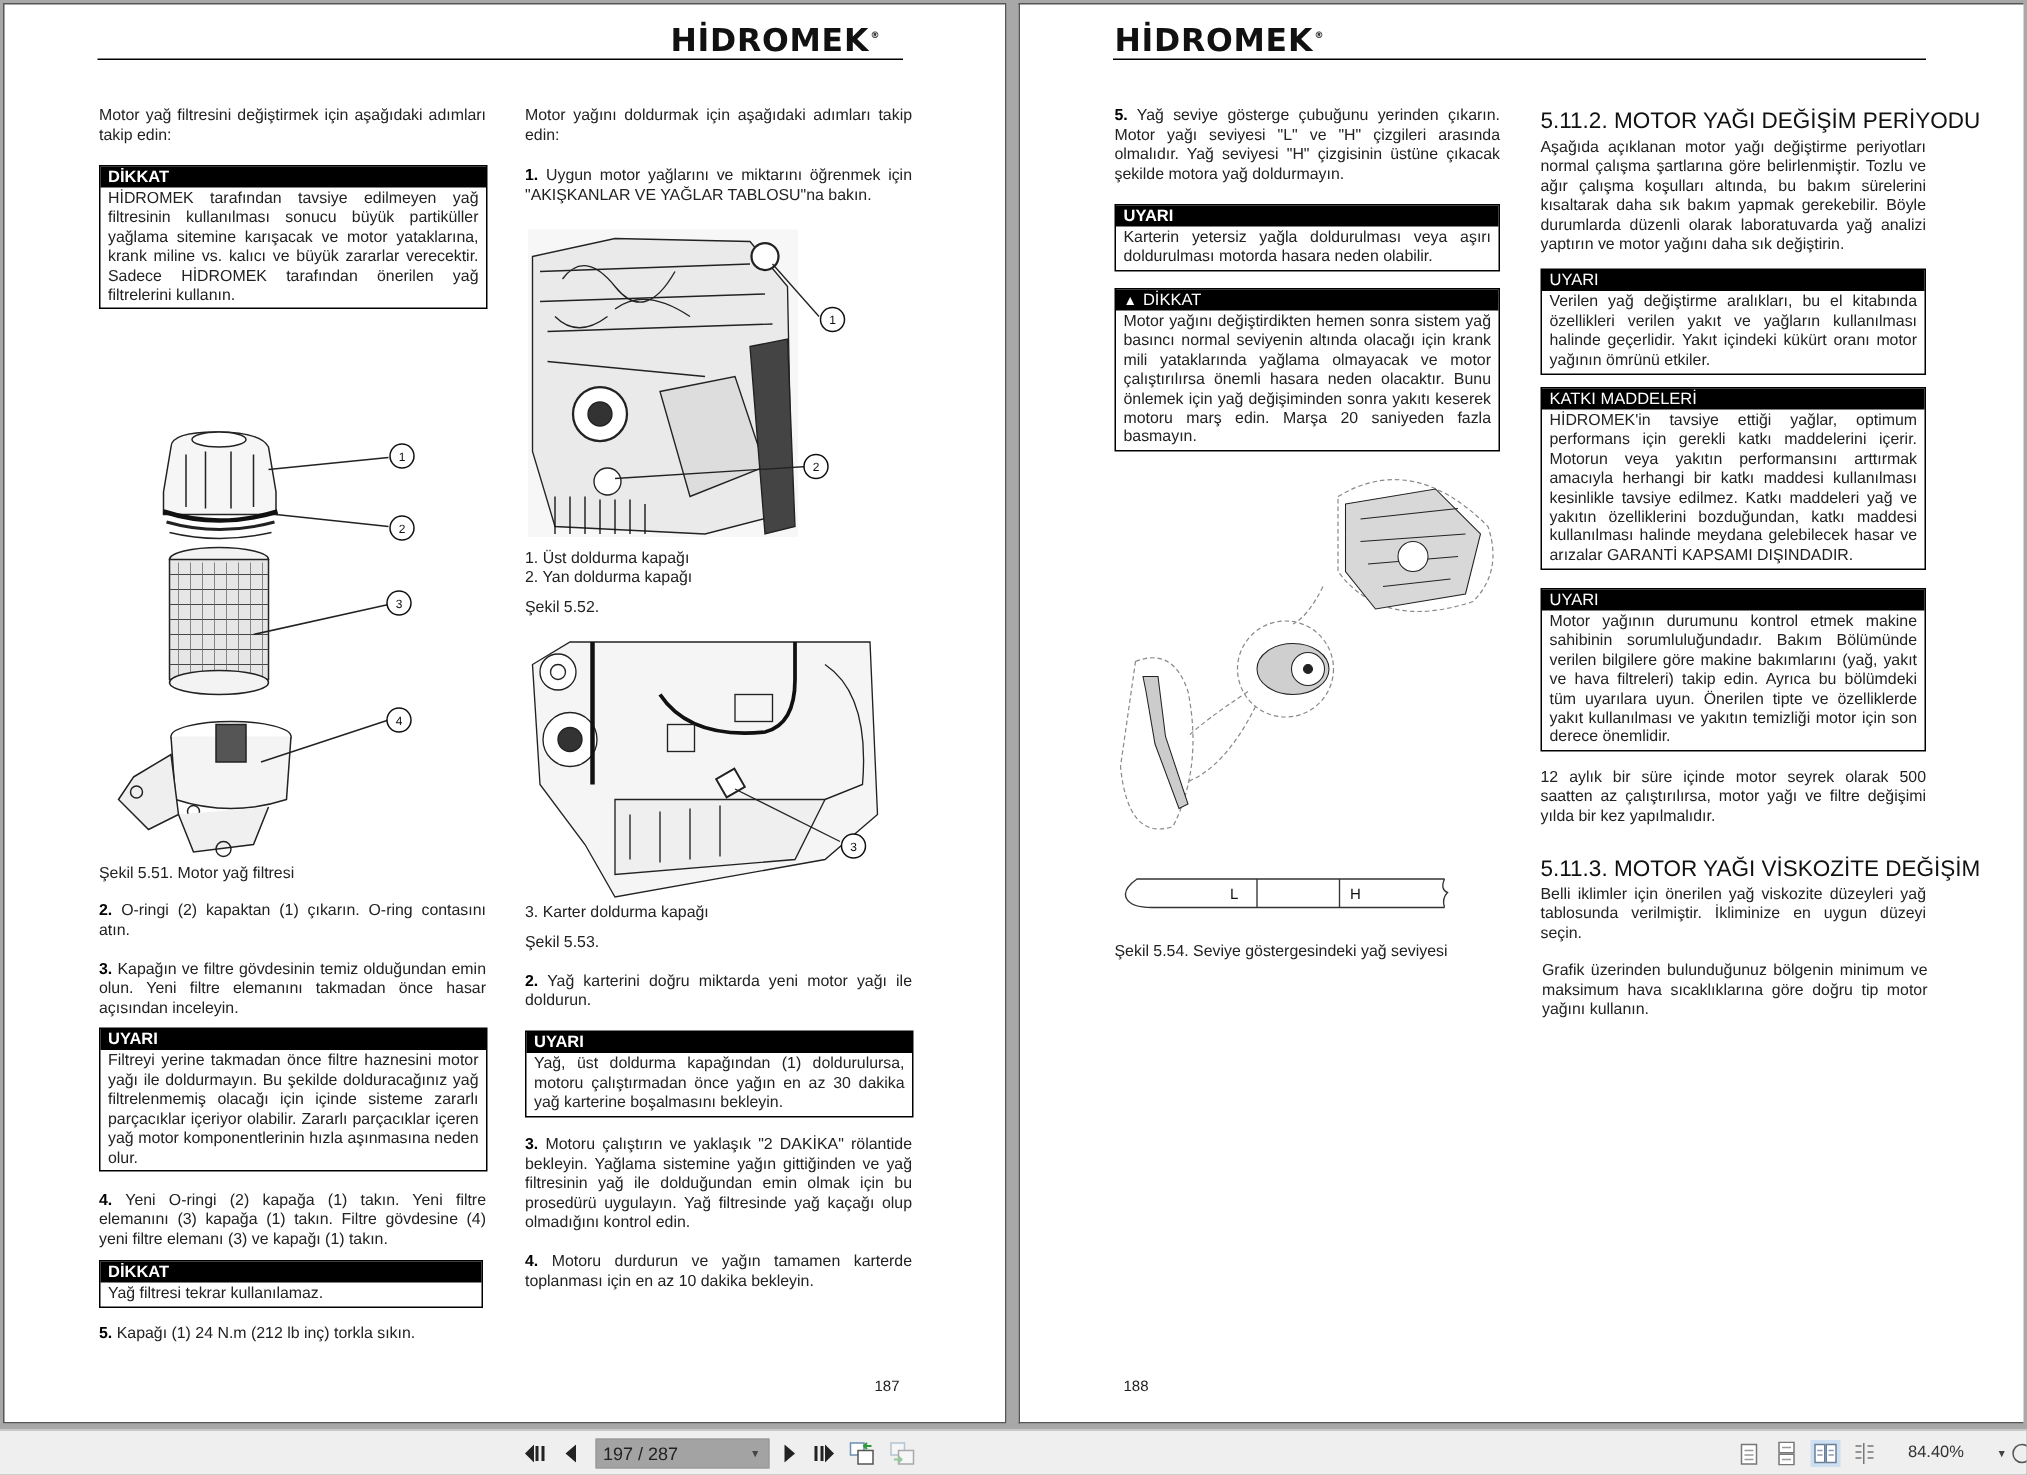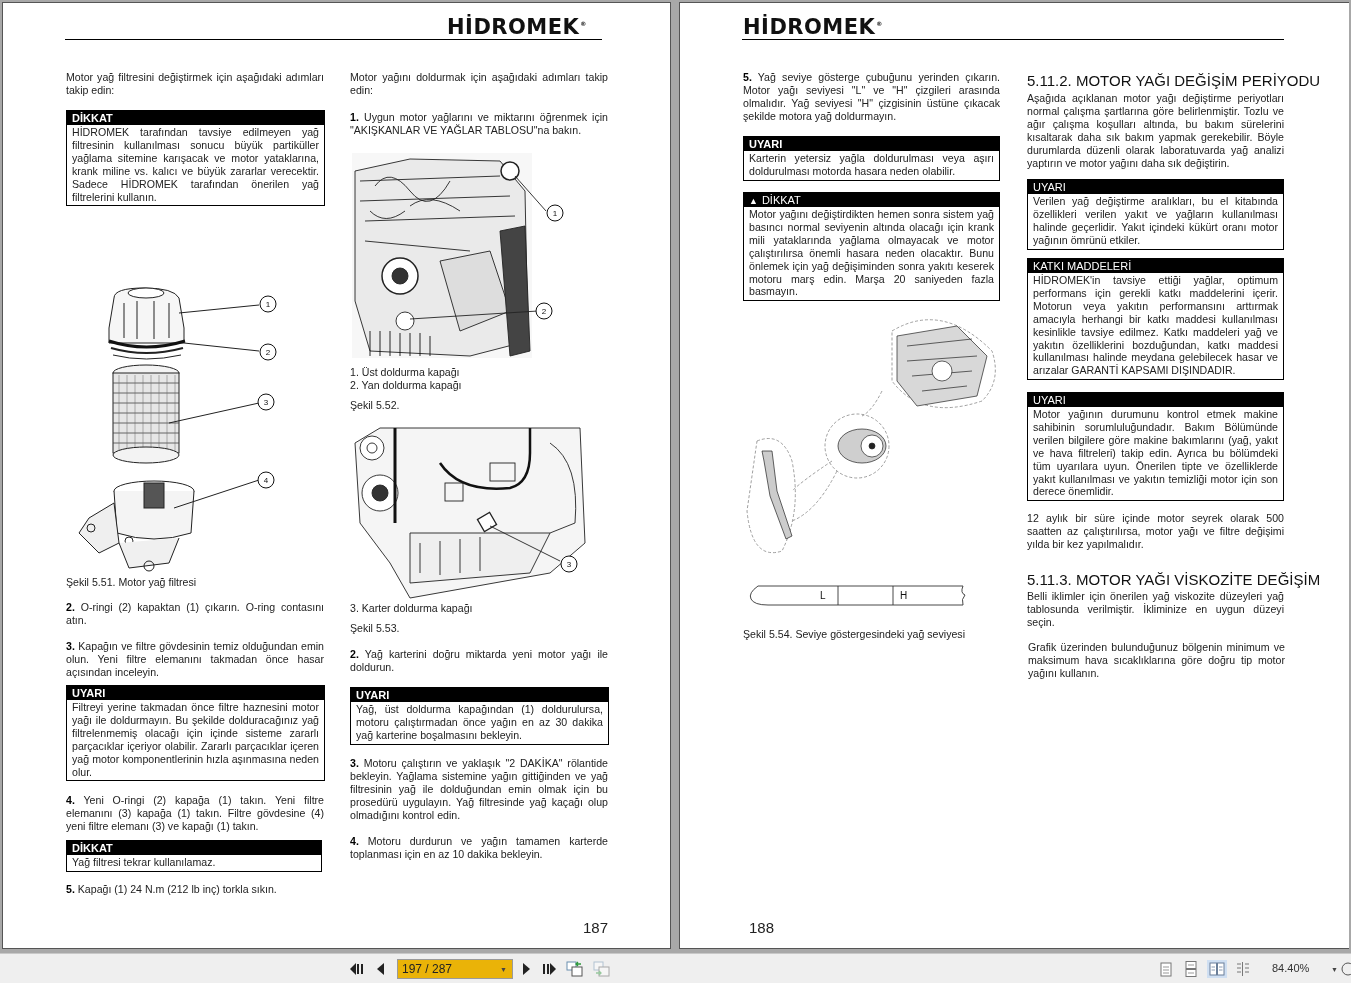--- a/index.html
+++ b/index.html
@@ -12,25 +12,25 @@
 .logo{position:absolute;font-family:"DejaVu Sans",sans-serif;font-weight:bold;font-size:21px;letter-spacing:0.5px;color:#111}
 .logo sup{font-size:6px;vertical-align:top;position:relative;top:5px;margin-left:1px}
 .txt{position:absolute;font-size:10.6px;line-height:12.9px;text-align:justify;color:#222}
 .txt b{font-weight:bold;color:#000}
 .box{position:absolute;border:1.5px solid #000;font-size:10.6px;line-height:12.9px}
 .box .bh{background:#000;color:#fff;font-weight:bold;padding:0 5px;height:14px;line-height:14px;font-size:11px}
 .box .bh.n{font-weight:normal}
 .box .bb{padding:1px 5px 2px 5px;text-align:justify;color:#222}
 .h2{position:absolute;font-weight:normal;font-size:15px;color:#111}
 .cap{position:absolute;font-size:10.6px;color:#222}
-.pnum{position:absolute;font-size:15px;color:#222}
+.pnum{position:absolute;font-size:10px;color:#222}
 .fig{position:absolute}
 #toolbar{position:absolute;left:0;top:953px;width:1351px;height:30px;background:#efefef;border-top:1px solid #c8c8c8}
 .tb-btn{position:absolute;top:6px;height:18px;display:flex;align-items:center;justify-content:center;cursor:pointer}
-#page-select{position:absolute;left:397px;top:5px;width:116px;height:20px;background:#eab308;border:1px solid #9a9a9a;font-size:12px;display:flex;align-items:center;padding-left:4px;color:#222}
+#page-select{position:absolute;left:397px;top:5px;width:116px;height:20px;background:#a3a3a3;border:1px solid #9a9a9a;font-size:12px;display:flex;align-items:center;padding-left:4px;color:#222}
 #page-select .arrow{position:absolute;right:5px;top:6px;font-size:7px;color:#444}
 #zoom-val{position:absolute;left:1272px;top:8px;font-size:11px;color:#333}
 .view-btn{position:absolute;top:6px;width:20px;height:18px;display:flex;align-items:center;justify-content:center}
 .view-btn.active{background:#cfdff2}
 </style>
 </head>
 <body>
 
 <div id="viewer">
 

